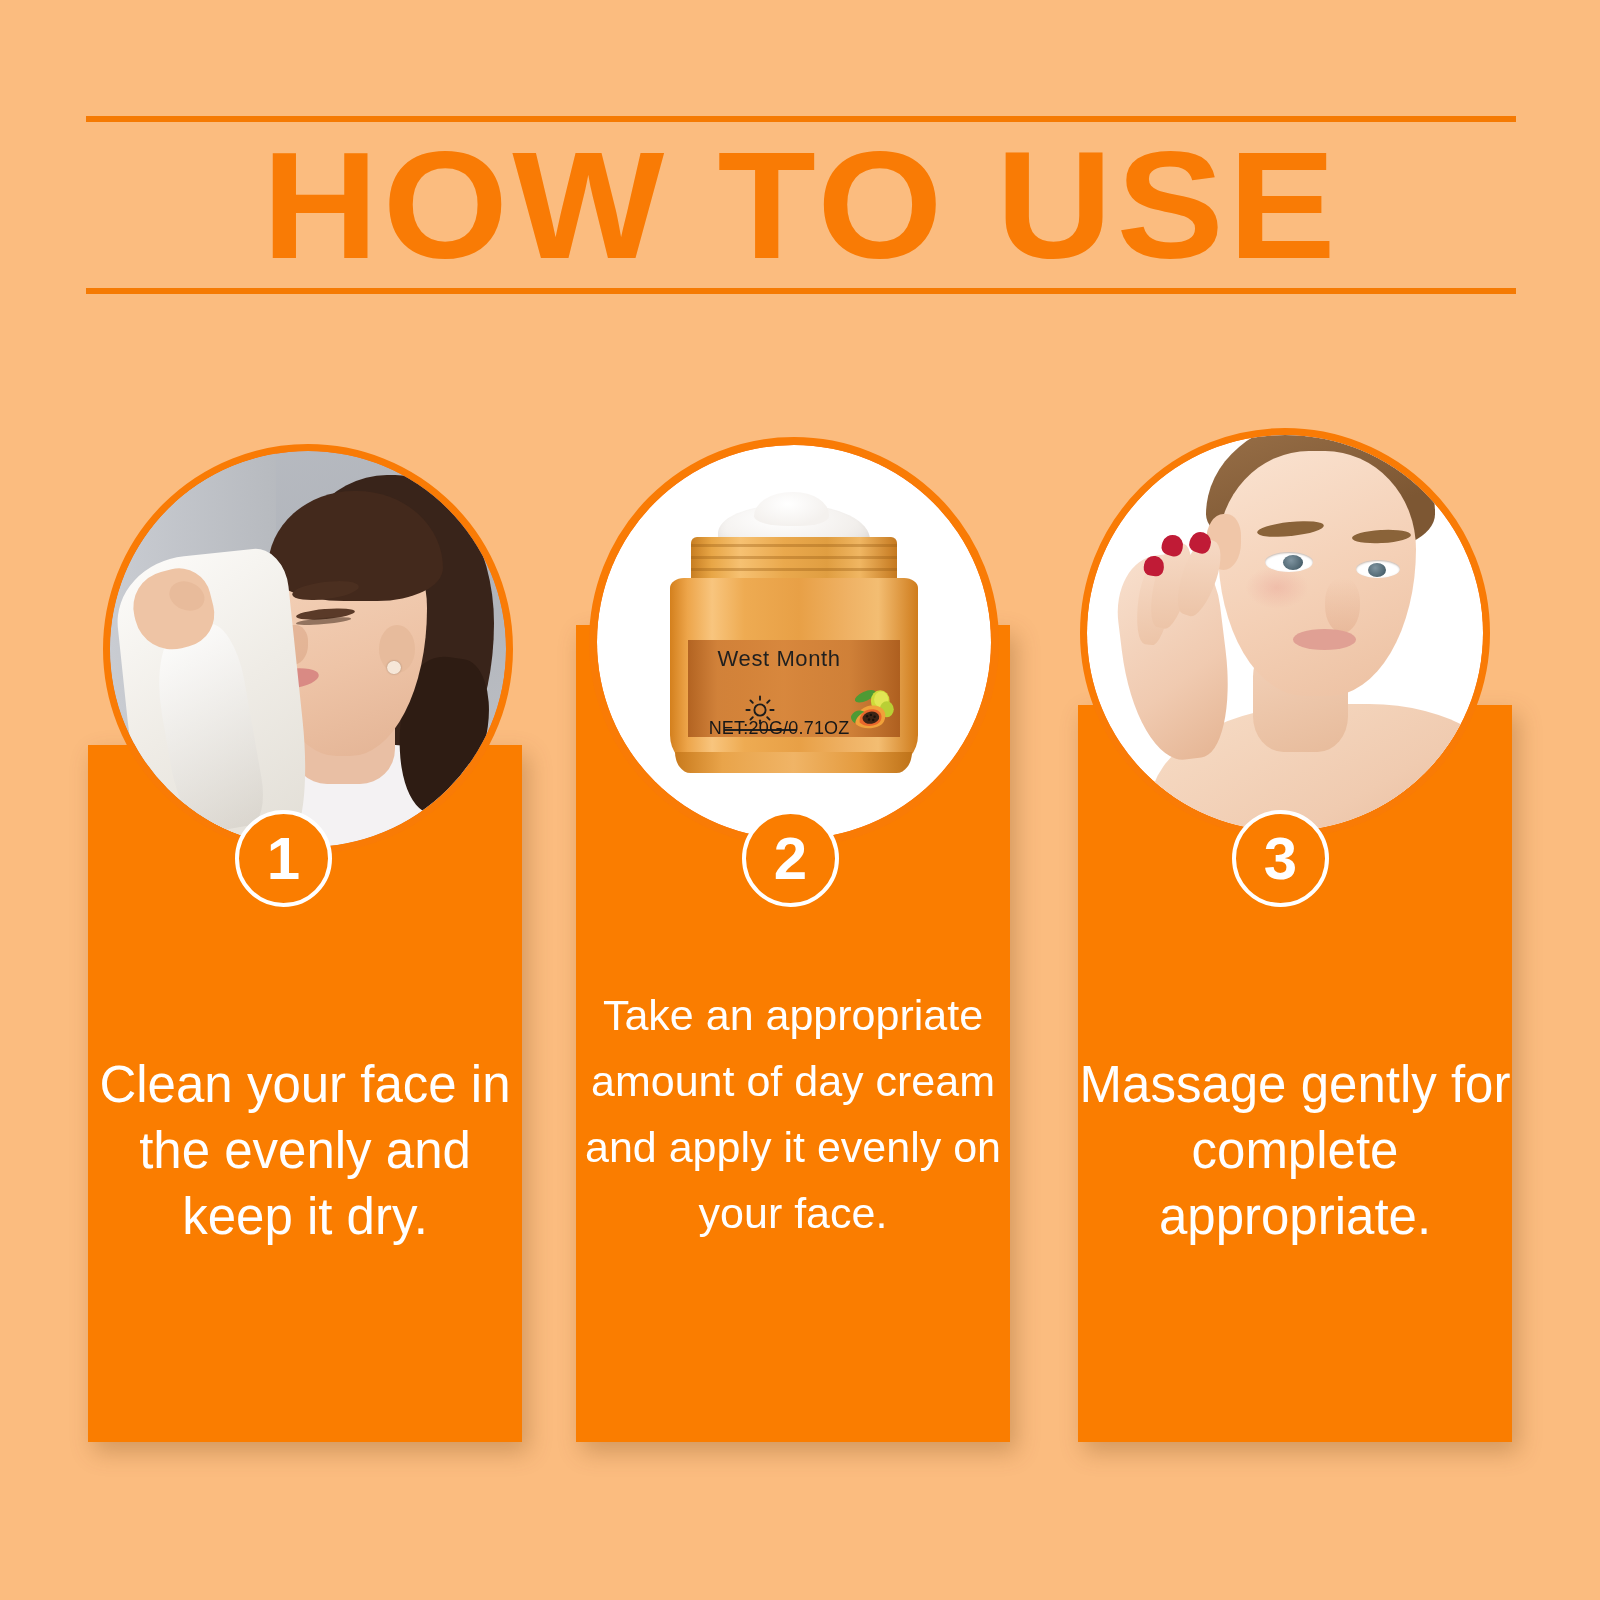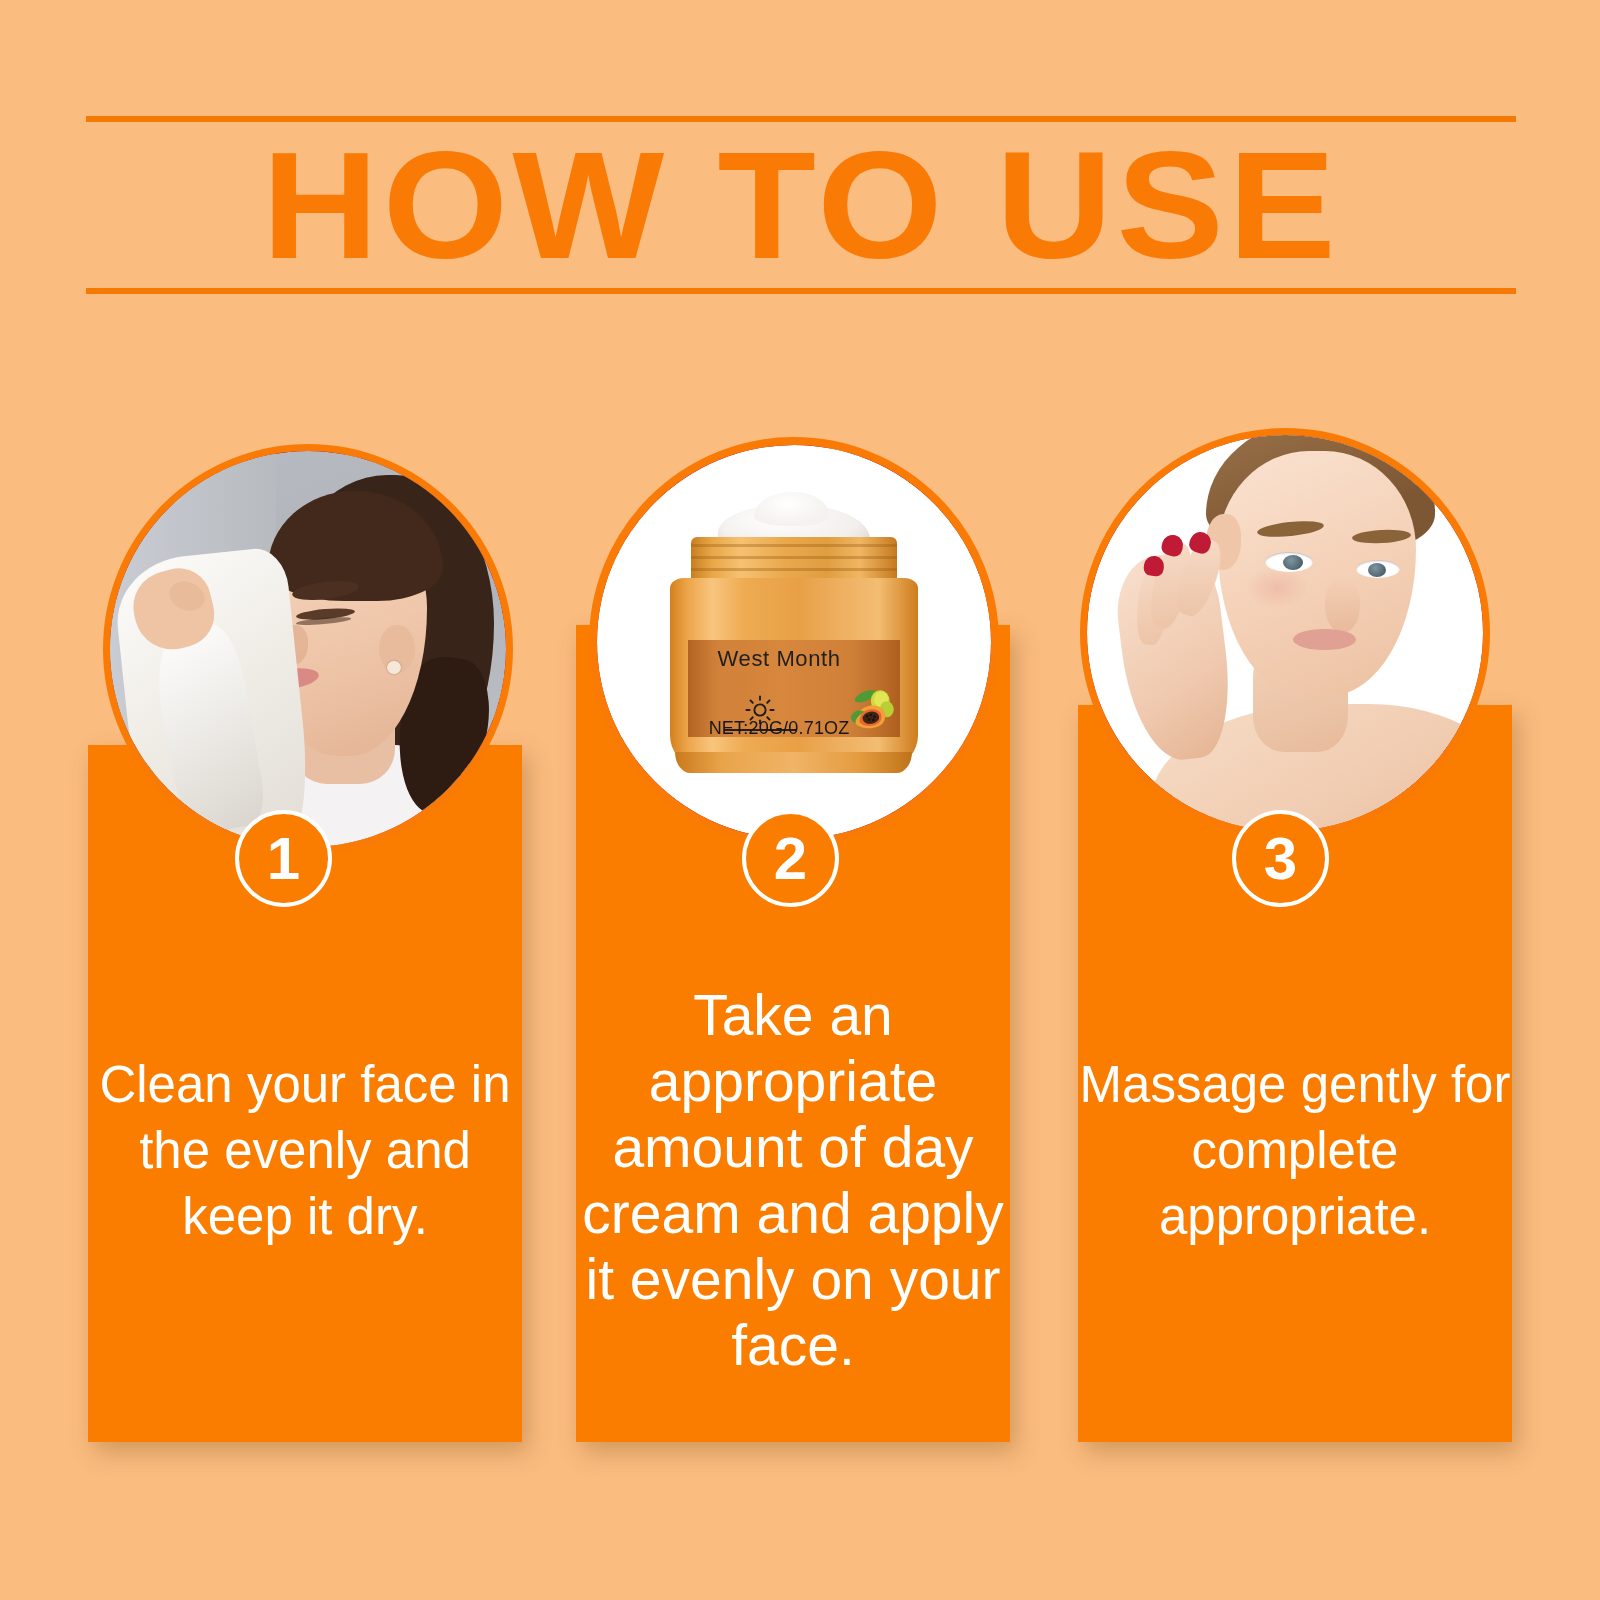--- a/index.html
+++ b/index.html
@@ -57,21 +57,21 @@
     position: absolute;
     background: #fa7d00;
     box-shadow: 6px 10px 22px rgba(120, 70, 20, 0.30);
   }
   .photo-circle {
     position: absolute;
     border-radius: 50%;
     border: 7px solid #f97b05;
     box-sizing: border-box;
     overflow: hidden;
-    background: #b91c1c;
+    background: #f97316;
   }
   .photo-inner {
     position: absolute;
     inset: 0;
     overflow: hidden;
     border-radius: 50%;
   }
   .badge {
     position: absolute;
     border-radius: 50%;
@@ -98,21 +98,21 @@
                line-height: 89px; font-size: 60px; }
   .s1-caption{ left: 88px;  top: 1052px; width: 434px;  font-size: 51px;
                line-height: 66px; }
 
   
   .s2-card   { left: 576px; top: 625px;  width: 434px;  height: 817px; }
   .s2-circle { left: 589px; top: 437px;  width: 410px;  height: 410px;
                border-width: 8px; }
   .s2-badge  { left: 742px; top: 810px;  width: 97px;   height: 97px;
                line-height: 89px; font-size: 60px; }
-  .s2-caption{ left: 568px; top: 982px;  width: 450px;  font-size: 57px;
+  .s2-caption{ left: 568px; top: 982px;  width: 450px;  font-size: 43px;
                line-height: 66px; }
 
   
   .s3-card   { left: 1078px; top: 705px;  width: 434px;  height: 737px; }
   .s3-circle { left: 1080px; top: 428px;  width: 410px;  height: 410px; }
   .s3-badge  { left: 1232px; top: 810px;  width: 97px;   height: 97px;
                line-height: 89px; font-size: 60px; }
   .s3-caption{ left: 1078px; top: 1052px; width: 434px;  font-size: 51px;
                line-height: 66px; }
 

